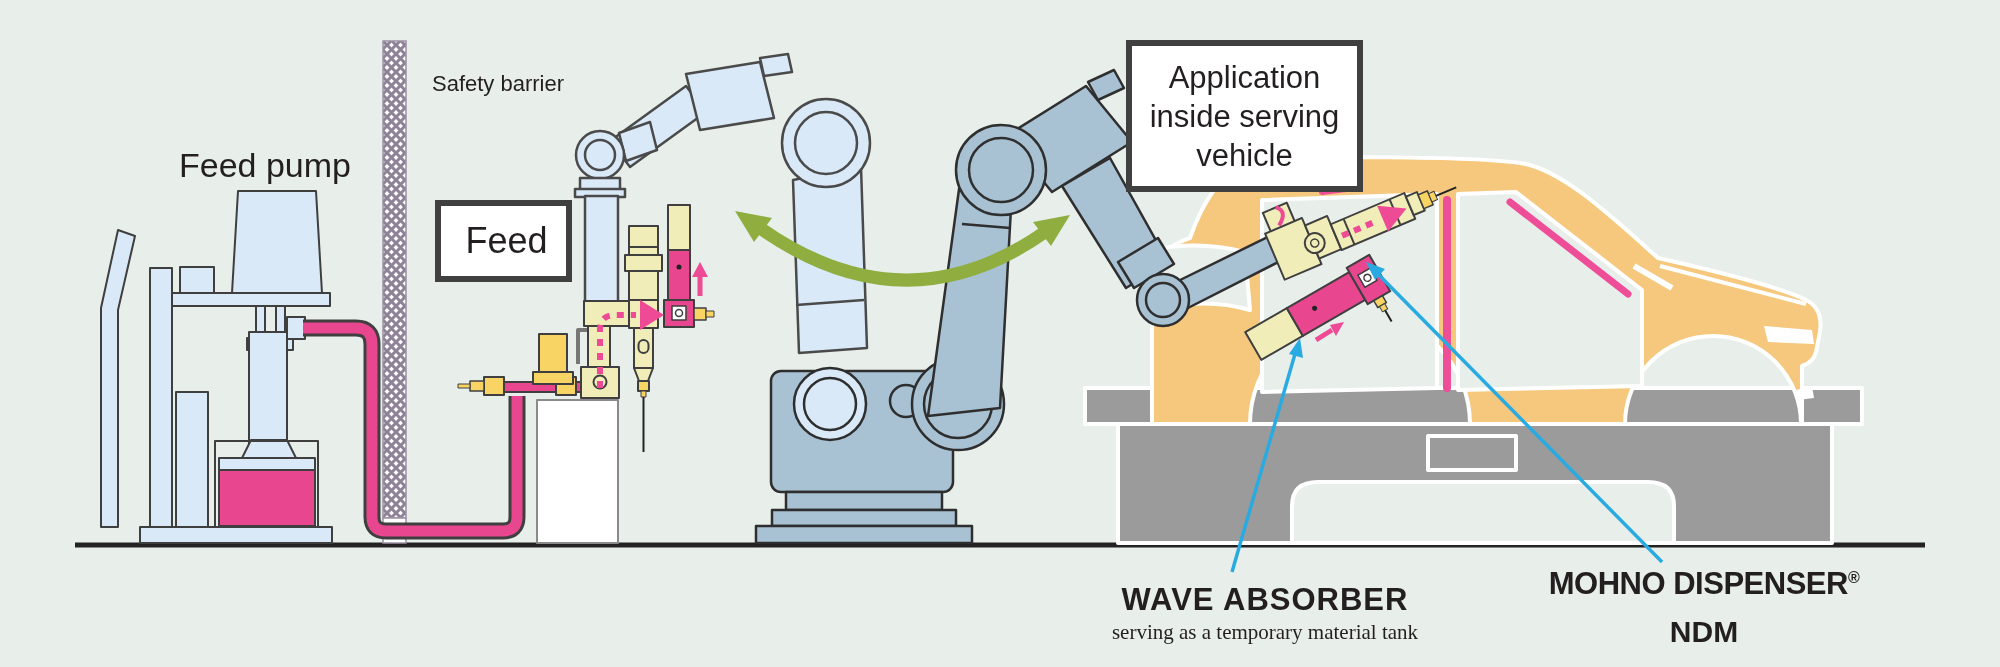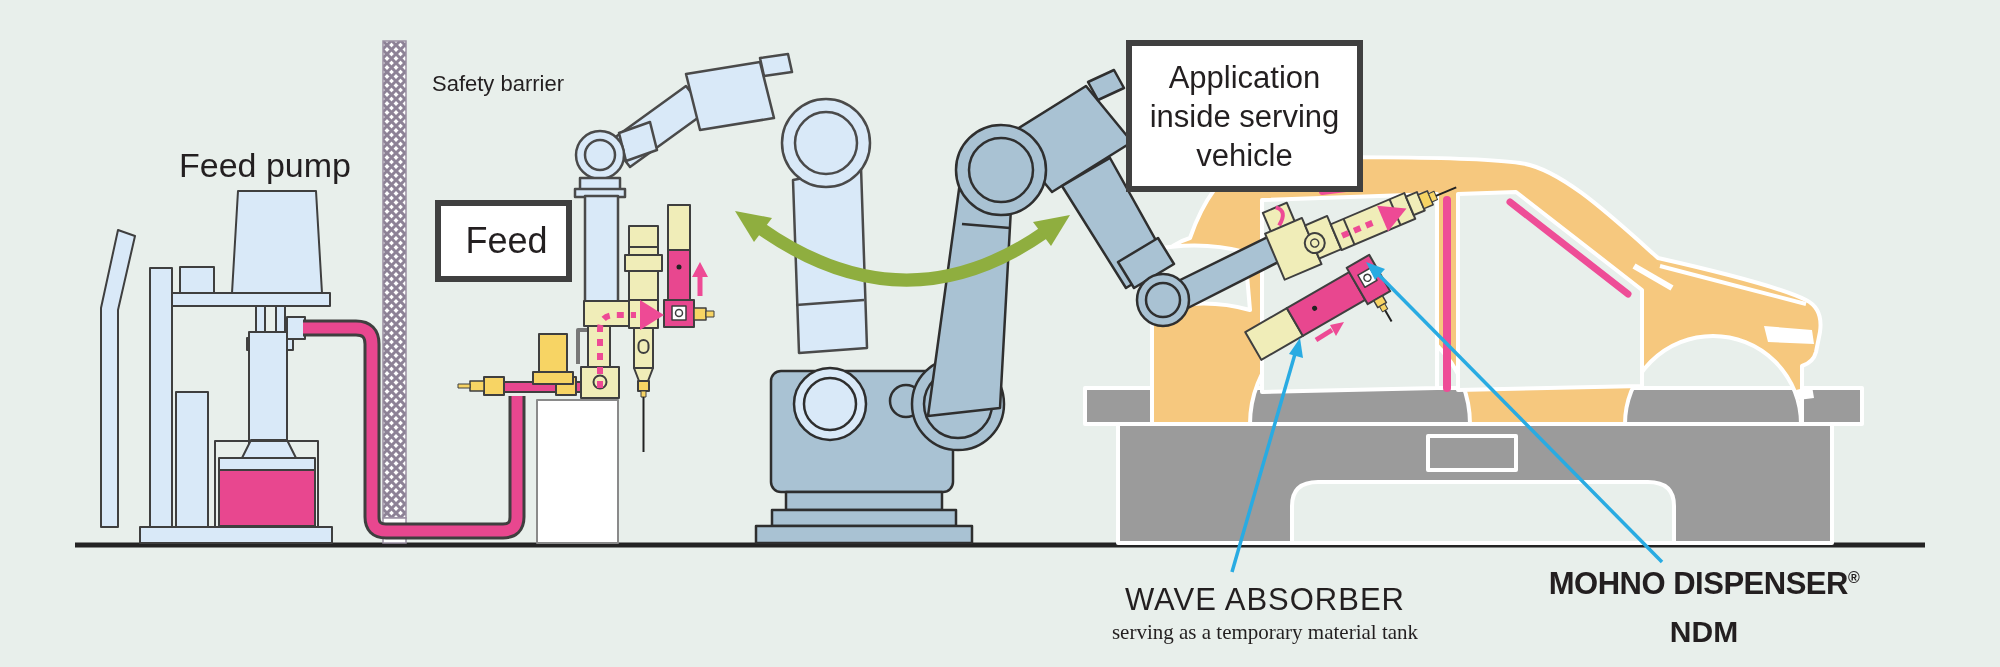--- a/index.html
+++ b/index.html
@@ -9,21 +9,21 @@
   .lbl{position:absolute;color:#231f20;}
   .green-box{position:absolute;background:#fff;border:6px solid #404040;display:flex;
              align-items:center;justify-content:center;text-align:center;color:#231f20;}
   #feed-pump-label{left:140px;top:110px;width:250px;text-align:center;font-size:34px;margin-top:36px;}
   #safety-barrier-label{left:432px;top:46px;font-size:22px;white-space:nowrap;margin-top:25px;}
   #feed-box{left:435px;top:200px;width:119px;height:70px;font-size:36px;padding-left:6px;}
   #application-box{left:1126px;top:40px;width:225px;height:140px;font-size:31px;line-height:39px;
                    flex-direction:column;}
   .callout{position:absolute;text-align:center;}
   #wave-absorber-callout{left:995px;top:582px;width:540px;}
-  #wave-absorber-callout .t1{font-size:31px;font-weight:normal;letter-spacing:1px;}
+  #wave-absorber-callout .t1{font-size:31px;font-weight:bold;letter-spacing:1px;}
   #wave-absorber-callout .t2{font-size:21px;margin-top:2px;font-family:Liberation Serif, serif;}
   #mohno-callout{left:1518px;top:566px;width:372px;}
   #mohno-callout .t1{font-size:31px;font-weight:800;letter-spacing:-0.5px;}
   #mohno-callout .t1 sup{font-size:16px;}
   #mohno-callout .t2{font-size:30px;font-weight:800;margin-top:13px;}
 </style>
 </head>
 <body>
 
 <div id="stage">

